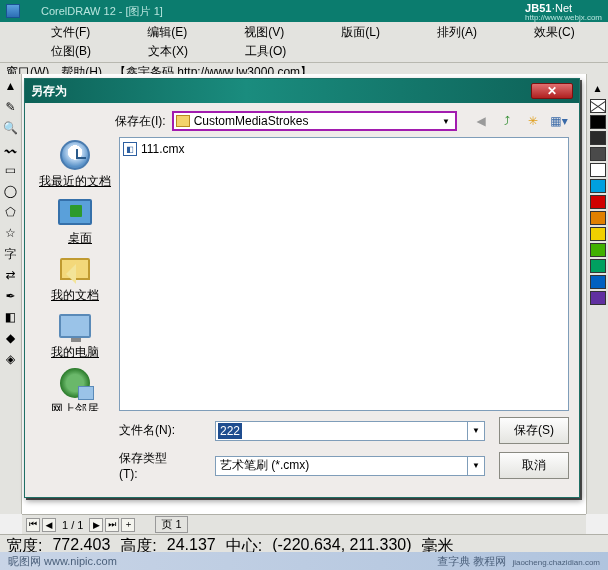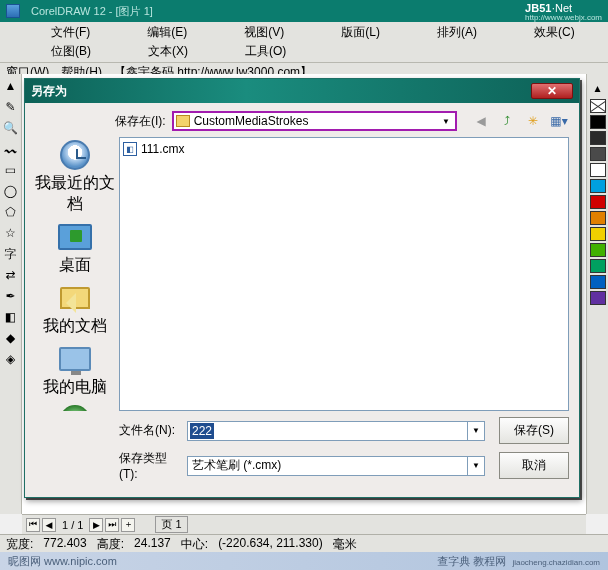--- a/index.html
+++ b/index.html
@@ -1,19 +1,19 @@
 <!DOCTYPE html>
 <html><head>
 <meta charset="utf-8">
 <style>
 * { margin: 0; padding: 0; box-sizing: border-box; font-family: "Microsoft YaHei", SimSun, Arial, sans-serif; }
 body { background: #f0f0f0; width: 608px; height: 570px; overflow: hidden; position: relative; font-size: 12px; }
 
 
-.app-title { height: 22px; background: linear-gradient(#0b7c6e,#0b7c6e); color: #fff; display: flex; align-items: center; padding: 0 6px; gap: 11px; position: relative; }
+.app-title { height: 22px; background: linear-gradient(#0b7c6e,#0b7c6e); color: #fff; display: flex; align-items: center; padding: 0 6px; gap: 21px; position: relative; }
 .app-title .title-text { flex: 1; font-size: 11px; color: #b8e5de; }
 .jb51 { position: absolute; right: 6px; top: 2px; color: #fff; font-size: 11px;}
 .jb51 .sub{font-size:8px; color:#b8e5de; display:block; line-height:7px;}
 .doc-icon { width: 14px; height: 14px; background: linear-gradient(#5aa1de,#2d6eb5); border:1px solid #1a5393; display:inline-block;}
 
 
 .menu-bar { background: #e3e3df; border-bottom: 1px solid #b8b8b0; padding: 2px 6px; display: flex; flex-wrap: wrap; gap: 2px 12px; font-size:12px; }
 .menu-bar span { cursor: default; margin-left: 45px; }
 .menu-row2 { background:#e3e3df; padding:1px 6px 3px 6px; border-bottom:1px solid #b8b8b0; font-size:12px; display:flex; gap:12px;}
 .menu-row2 .url { color:#000;}
@@ -53,46 +53,46 @@
 .folder-combo .ficon{width:14px;height:12px;background:#f3d36b;border:1px solid #b88a20; margin-right:4px;}
 .folder-combo span.text{flex:1; font-size:12px;}
 .folder-combo .arrow{font-size:8px;color:#000;padding:0 3px;}
 
 .nav-icons{display:flex; align-items:center; gap:6px; margin-left:8px;}
 .nbtn{width:20px;height:20px;display:flex;align-items:center;justify-content:center;font-size:12px;}
 
 
 .mid-row{ display:flex; gap:4px; height:274px;}
 .places{ width:80px; display:flex; flex-direction:column; align-items:center; gap:2px; overflow:hidden;}
-.place{ text-align:center; font-size:16px; padding:2px 0;}
+.place{ text-align:right; font-size:12px; padding:2px 0;text-decoration:underline;}
 .place .picon{width:34px;height:32px;margin:0 auto 2px auto;display:flex;align-items:center;justify-content:center;}
 
 .flist{ flex:1; border:1px solid #7f9db9; background:#fff; padding:3px; overflow:auto;}
 .fitem{ display:flex; align-items:center; gap:4px; font-size:12px; height:16px;}
 .fitem .cicon{width:14px;height:14px;border:1px solid #2d5fa0;background:#fff;display:inline-flex;align-items:center;justify-content:center;font-size:8px;color:#2d5fa0;}
 
 
 .bottom-row{ display:flex; align-items:center; gap:8px; margin-top:6px; padding-left:84px;}
 .bottom-row label{ width:60px; font-size:12px; text-align:left;}
-.combo{ flex:1; display:flex; align-items:center; height:20px; border:1px solid #7f9db9; background:#fff;}
+.combo{ flex:1; display:flex; align-items:center; height:20px; border:1px solid #7f9db9; background:#fff;margin-left:28px;}
 .combo .sel-highlight{background:#1f4d8f;color:#fff;padding:0 2px;font-size:12px;line-height:16px;margin:2px;}
 .combo .arrow{font-size:8px;color:#000;padding:0 4px;border-left:1px solid #7f9db9;height:100%;display:flex;align-items:center;}
 
 .btn{ width:70px; height:27px; background:linear-gradient(#fdfdfd,#e4e4e0); border:1px solid #8a8a82; font-size:12px; display:flex;align-items:center;justify-content:center; margin-left:6px;}
 
 
 .canvas-bg{position:absolute; left:22px; right:22px; top:74px; bottom:56px; background:#fff;}
 
 
 .ruler-area{position:absolute; left:22px; right:22px; bottom:36px; height:20px; background:#e3e3df; border-top:1px solid #b0b0a8; display:flex; align-items:center; font-size:11px; padding:0 4px; gap:2px;}
 .pg-btn{width:14px;height:14px;border:1px solid #999;background:#f4f4ee;display:flex;align-items:center;justify-content:center;font-size:9px;}
 .pg-cur{padding:0 4px;}
 .pg-lab{background:#e3e3df;border:1px solid #999;padding:0 5px;margin-left:18px;}
 
-.status{position:absolute;left:0;right:0;bottom:18px;height:18px;background:#e3e3df;border-top:1px solid #b0b0a8; font-size:12px; padding:1px 6px; display:flex; gap:10px;}
+.status{position:absolute;left:0;right:0;bottom:18px;height:18px;background:#e3e3df;border-top:1px solid #b0b0a8; font-size:16px; padding:1px 6px; display:flex; gap:10px;}
 
 
 .footer-wm{position:absolute;left:0;right:0;bottom:0;height:18px;background:linear-gradient(to right,#c8d4e6,#b0c4de);display:flex;align-items:center;padding:0 8px; font-size:11px; color:#4a5f7a;}
 .footer-wm .r{margin-left:auto;color:#4a5f7a;}
 
 
 .pi-recent{background:radial-gradient(circle at 50% 40%, #fff 35%, #b8d4f0 36%, #5a92c8 70%);border-radius:50%;border:2px solid #4a7cb0;width:30px;height:30px;position:relative;}
 .pi-recent::after{content:"";position:absolute;width:8px;height:8px;border-left:2px solid #2a5a8a;border-bottom:2px solid #2a5a8a;left:14px;top:7px;}
 .pi-desktop{width:34px;height:26px;background:#5aa0da;border:2px solid #3570aa;border-radius:2px;position:relative;}
 .pi-desktop::after{content:"";position:absolute;left:10px;top:4px;width:12px;height:12px;background:#2d9a2d;border-radius:1px;}

